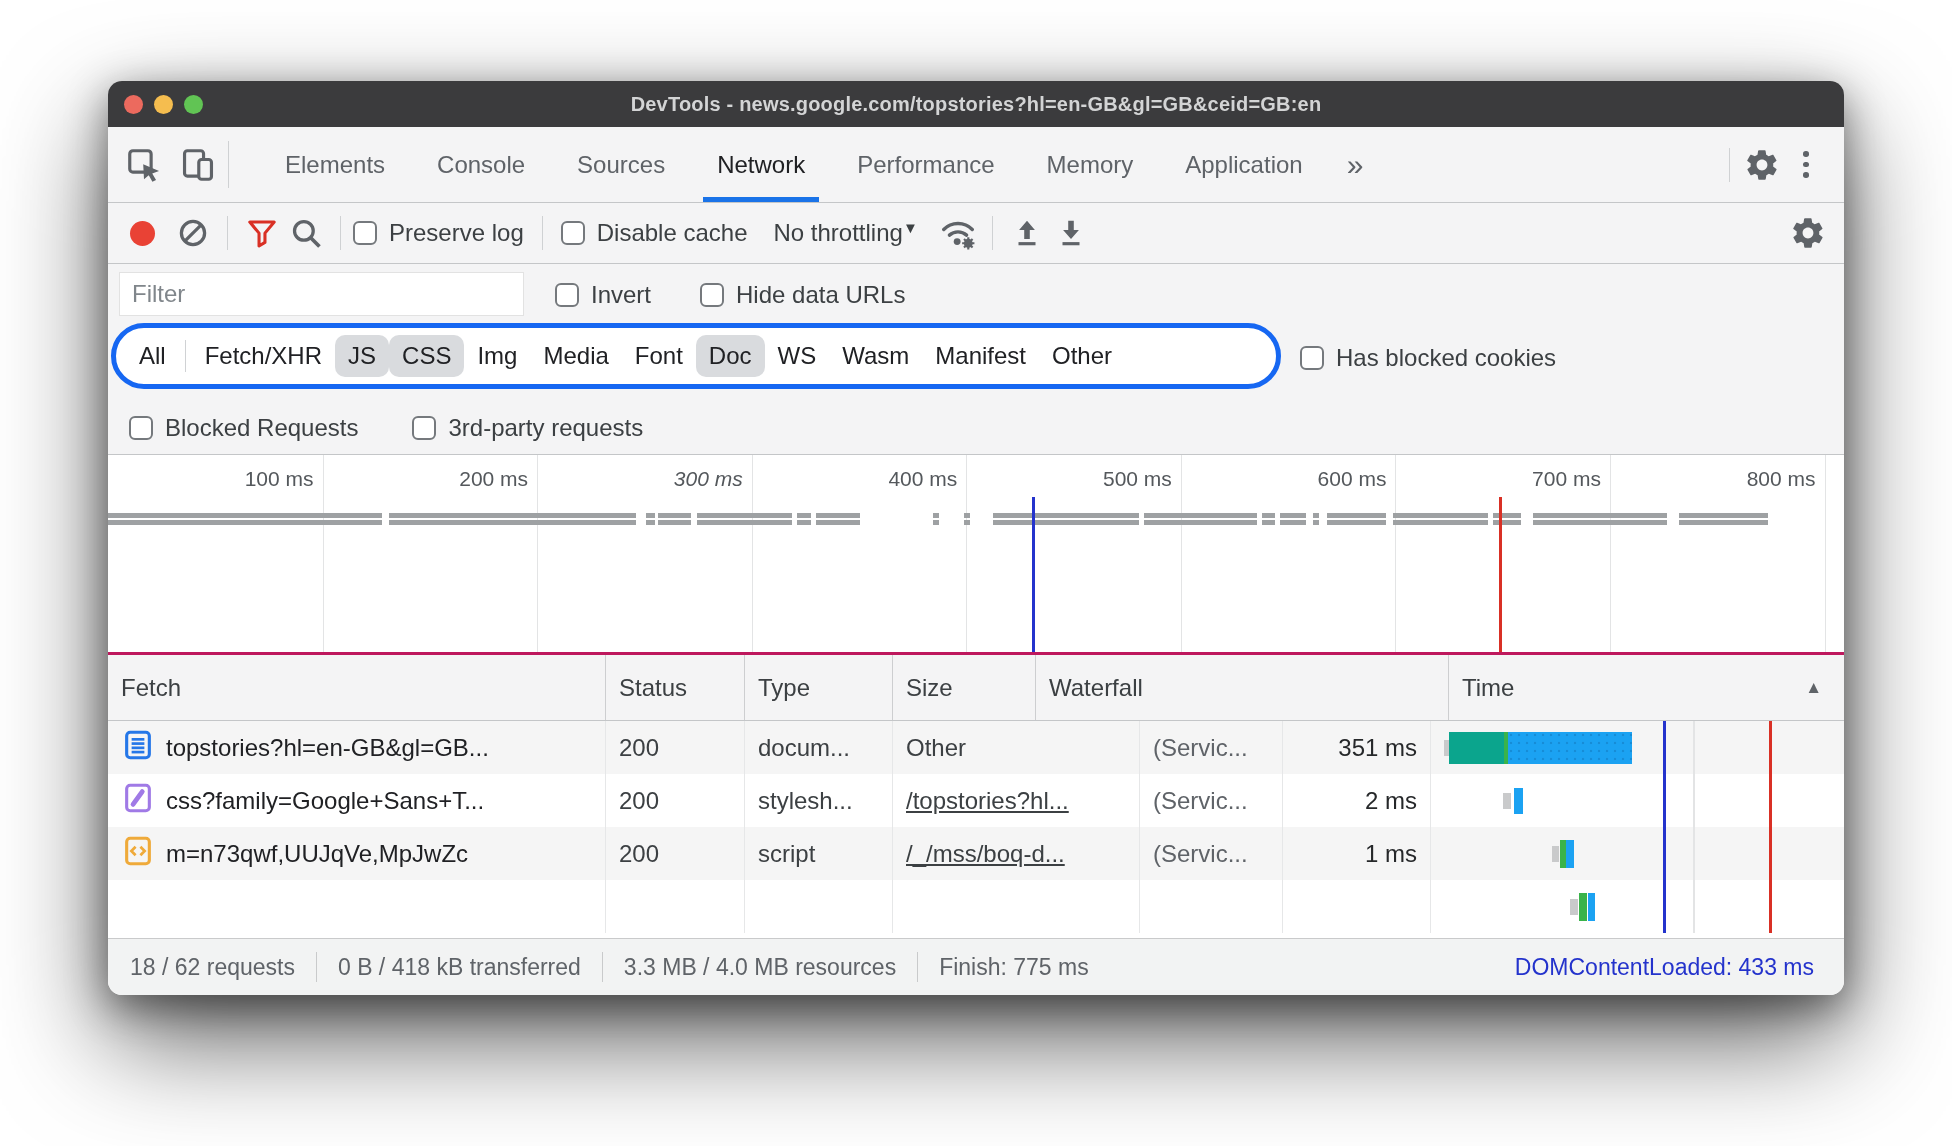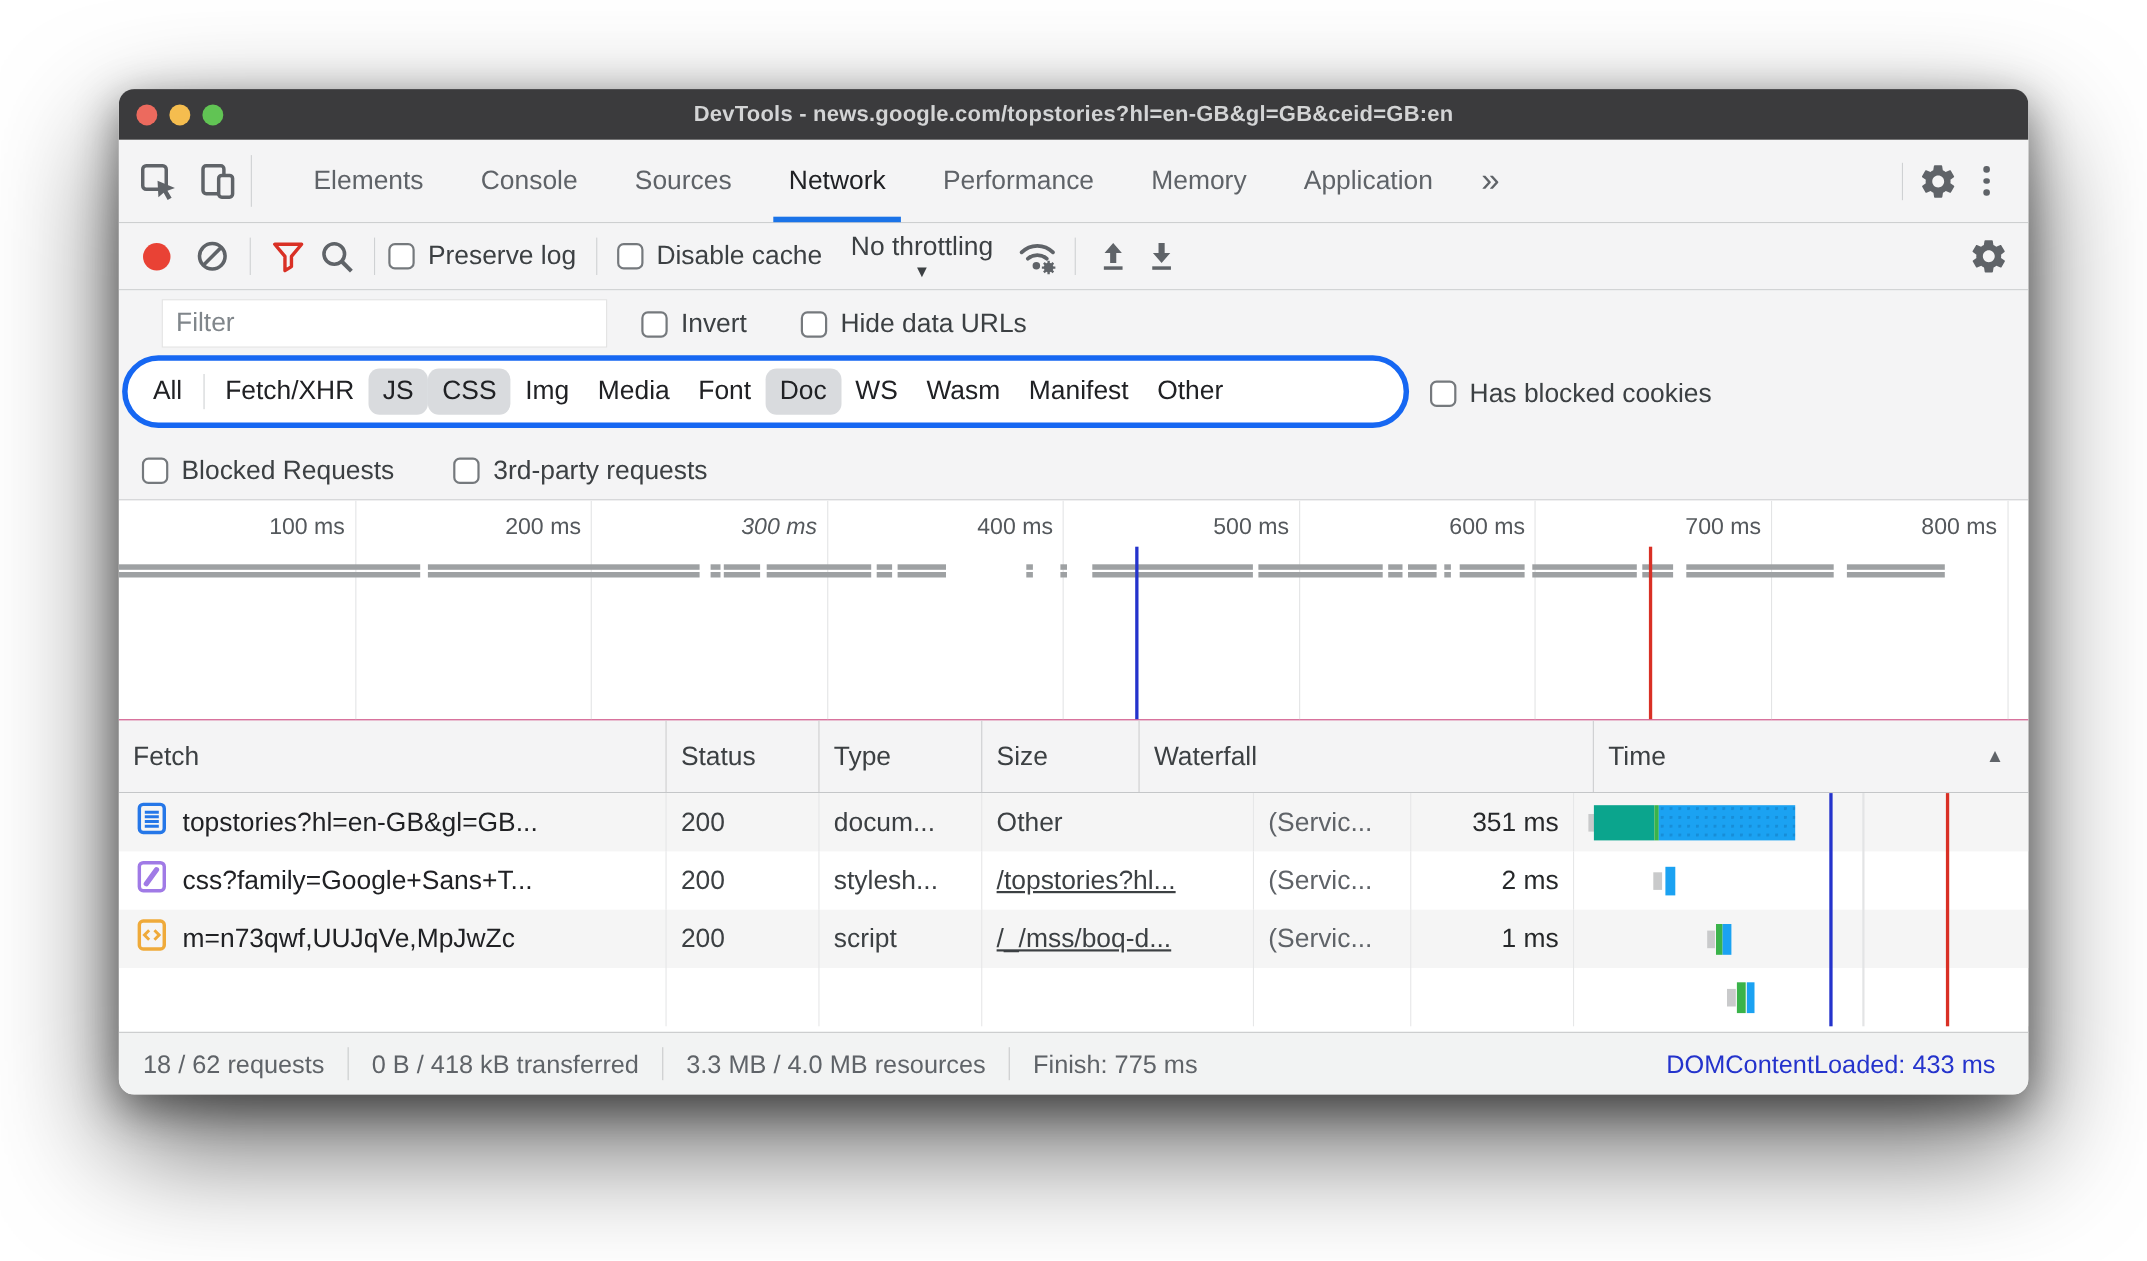--- a/index.html
+++ b/index.html
@@ -30,40 +30,40 @@
   .tab-overflow { display:flex; align-items:center; padding:0 18px; font-size:30px; color:#5f6368; }
   .tabbar-right { margin-left:auto; display:flex; align-items:center; padding-right:16px; }
   .dots { display:flex; flex-direction:column; gap:5px; align-items:center; width:44px; }
   .dots i { width:5.5px; height:5.5px; border-radius:50%; background:#5f6368; }
   
   .toolbar { height:61px; background:#f4f4f5; border-bottom:1px solid #c4c6c8; display:flex; align-items:center; padding:0 14px; }
   .record { width:25px; height:25px; border-radius:50%; background:#e94235; margin:0 16px 0 8px; }
   .label { font-size:24px; color:#3c4043; white-space:nowrap; }
   .cb { width:24px; height:24px; border:2.5px solid #75797d; border-radius:6px; background:#fff; flex:0 0 auto; }
   .cb-row { display:flex; align-items:center; gap:12px; }
-  .throttle { display:flex; align-items:center; margin-left:26px;flex-direction:column; }
+  .throttle { display:flex; align-items:flex-start; margin-left:26px; }
   .throttle .arrow { font-size:15px; color:#3c4043; }
   .spacer { flex:1; }
   
   .filterpanel { height:191px; background:#f4f4f5; border-bottom:1px solid #c4c6c8; position:relative; }
-  .filter-row { position:absolute; left:0; top:0; height:58px; width:100%; display:flex; align-items:center;margin-left:28px; }
+  .filter-row { position:absolute; left:0; top:0; height:58px; width:100%; display:flex; align-items:center; }
   .filter-input { position:absolute; left:11px; top:8px; width:405px; height:44px; border:1px solid #e2e2e2; background:#fff;
                   font-size:24px; color:#202124; padding:0 12px; font-family:"Liberation Sans", sans-serif; outline:none; }
   .filter-input::placeholder { color:#80868b; }
   .fr-cb1 { position:absolute; left:447px; top:17px; }
   .fr-cb2 { position:absolute; left:592px; top:17px; }
   .chips-box { position:absolute; left:3px; top:59px; width:1170px; height:66px; border:5px solid #1667f2; border-radius:33px;
                background:#fff; display:flex; align-items:center; padding:0 10px; }
   .chip { font-size:24px; color:#202124; padding:7px 13px; border-radius:10px; white-space:nowrap; cursor:default; }
   .chip.selected { background:#d9dbde; }
   .chip-sep { width:1px; height:32px; background:#d0d2d4; margin:0 6px; }
   .cookies-cb { position:absolute; left:1192px; top:80px; }
   .blocked-row { position:absolute; left:21px; top:136px; height:55px; display:flex; align-items:center; gap:54px; }
   
-  .timeline { position:relative; height:200px; background:#fff; border-bottom:1px solid #be185d; overflow:hidden; }
+  .timeline { position:relative; height:200px; background:#fff; border-bottom:3px solid #be185d; overflow:hidden; }
   .tl-grid { position:absolute; top:0; bottom:0; width:1px; background:#e3e4e5; }
   .tl-label { position:absolute; top:12px; font-size:21px; color:#54585c; transform:translateX(-100%); padding-right:9px; white-space:nowrap; }
   .tl-seg { position:absolute; height:5px; background:#9ea1a3; }
   .tl-line { position:absolute; top:42px; bottom:0; width:3px; }
   
   .grid { position:relative; }
   .thead { display:flex; height:66px; background:#f4f4f5; border-bottom:1px solid #c4c6c8; }
   .th { display:flex; align-items:center; padding:0 13px; font-size:24px; color:#3c4043; border-right:1px solid #cdced0; }
   .th:last-child { border-right:none; position:relative; }
   .sort { position:absolute; right:22px; font-size:17px; color:#5f6368; }

